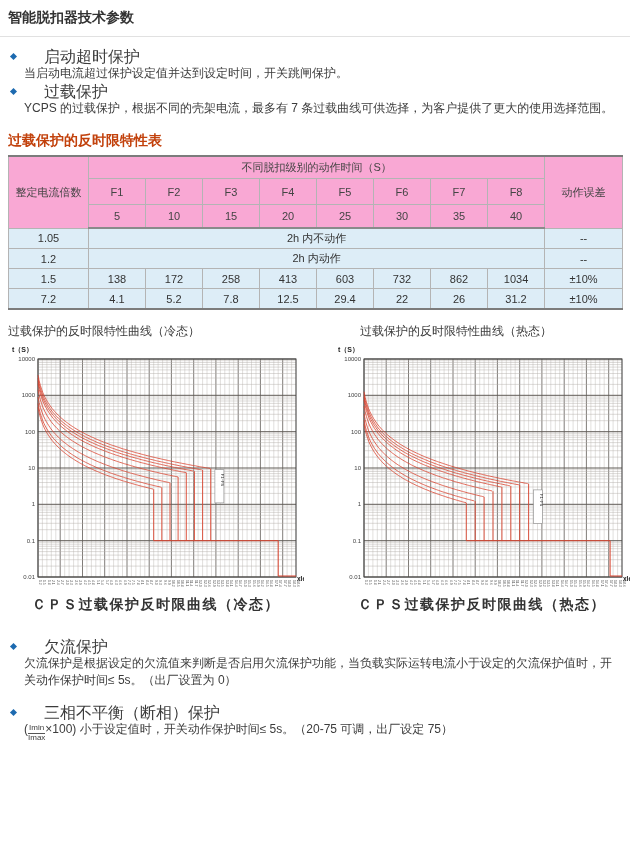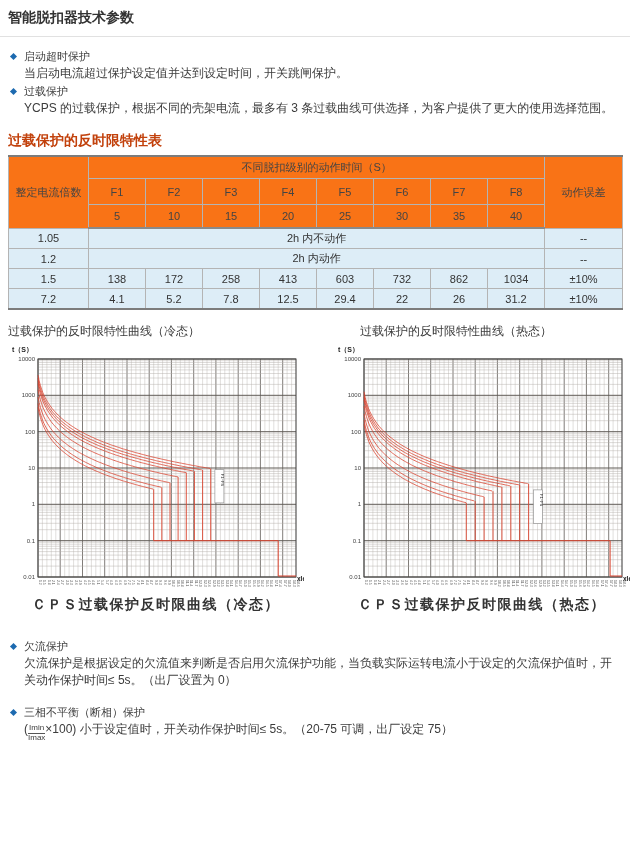--- a/index.html
+++ b/index.html
@@ -4,30 +4,30 @@
 <style>
   html,body{margin:0;padding:0;background:#fff;}
   .page{width:630px;height:846px;background:#fff;position:relative;overflow:hidden;
         font-family:Liberation Sans, sans-serif;color:#3c3c3c;}
   
   .page-title{font-size:14px;font-weight:bold;color:#333;padding:9px 8px 0 8px;margin:0;}
   .title-rule{border:none;border-top:1px solid #e1e1e1;margin:9px 0 0 0;}
   
   .bullets{margin:11px 8px 0 10px;}
   .bullet-item{margin-bottom:1px;}
-  .bullet-head{display:flex;align-items:center;line-height:17px;font-size:11px;color:#3c3c3c;}
+  .bullet-head{display:flex;align-items:center;line-height:17px;font-size:16px;color:#3c3c3c;gap:20px;}
   .diamond{width:5px;height:5px;background:#1d6ab0;transform:rotate(45deg);margin:0 8px 0 1px;flex:0 0 auto;}
   .bullet-desc{margin-left:14px;line-height:17px;font-size:12px;color:#3c3c3c;}
   
   .section-title{font-size:14px;font-weight:bold;color:#c2410c;margin:15px 8px 5px 8px;}
   
   table.spec{border-collapse:collapse;margin:0 8px;width:614px;font-size:11px;text-align:center;
              border-top:2px solid #7c7c7c;border-bottom:2px solid #7c7c7c;table-layout:fixed;}
   table.spec td{border:1px solid #b4b4b4;padding:0;}
-  td.hd{background:#f97316;color:#444;}
+  td.hd{background:#f9a8d4;color:#444;}
   tr.hrow td{height:21px;}
   tr.hrow2 td{height:25px;}
   tr.hrow3 td{height:22px;border-bottom:2px solid #8a8a8a;}
   td.bd{background:#ddedf7;color:#333;border-color:#b9cfde;border-bottom-color:#f2f8fc;text-align:center;}
   tr.brow td{height:19px;}
   
   .charts{display:flex;gap:30px;margin:14px 6px 0 8px;}
   .chart-block{width:296px;}
   .chart-title{font-size:12px;color:#3a3a3a;margin:0 0 5px 0;line-height:14px;}
   .chart-block.right .chart-title{padding-left:26px;}
@@ -53,21 +53,21 @@
         <span class="diamond"></span>
         <span>启动超时保护</span>
       </div>
       <div class="bullet-desc">当启动电流超过保护设定值并达到设定时间，开关跳闸保护。</div>
     </div>
     <div class="bullet-item">
       <div class="bullet-head">
         <span class="diamond"></span>
         <span>过载保护</span>
       </div>
-      <div class="bullet-desc">YCPS 的过载保护，根据不同的壳架电流，最多有 3 条过载曲线可供选择，为客户提供了更大的使用选择范围。</div>
+      <div class="bullet-desc">YCPS 的过载保护，根据不同的壳架电流，最多有 7 条过载曲线可供选择，为客户提供了更大的使用选择范围。</div>
     </div>
   </div>
 
   <div class="section-title">过载保护的反时限特性表</div>
 
   <table class="spec">
       <colgroup>
         <col style="width:80px">
         <col style="width:57px">
         <col style="width:57px">

